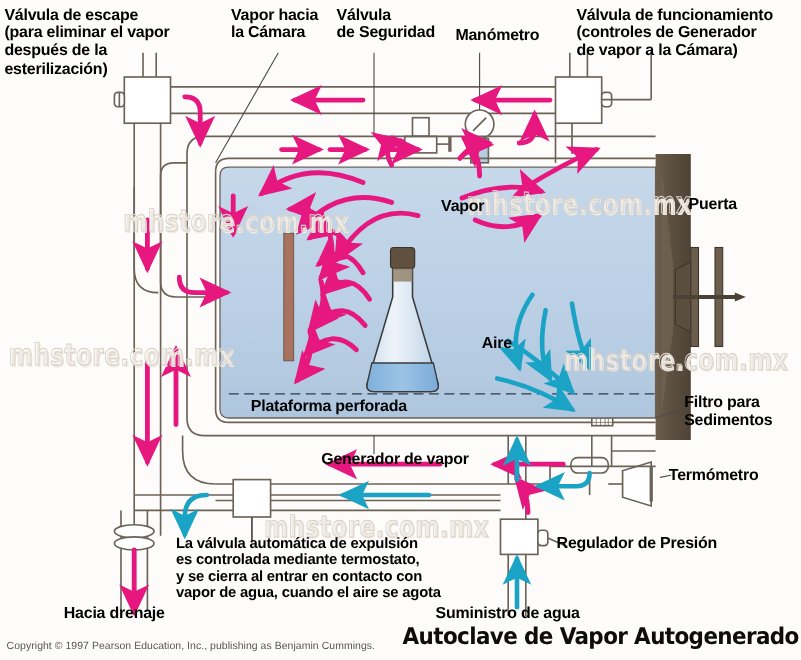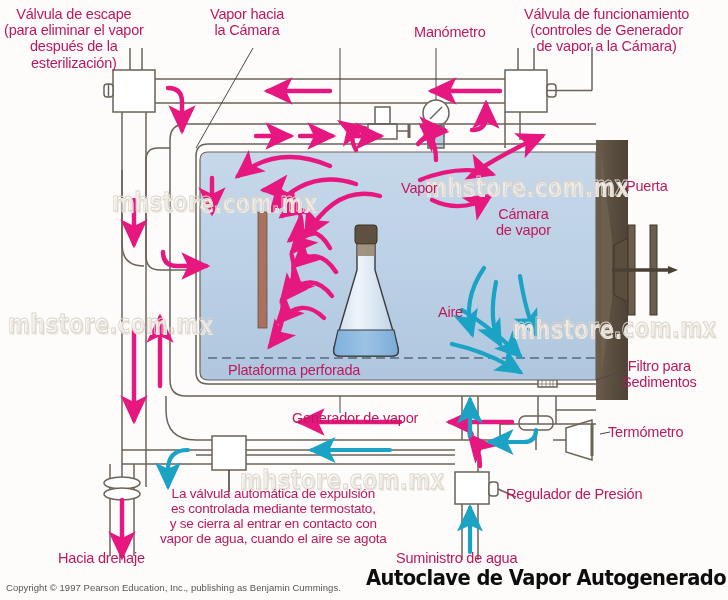--- a/index.html
+++ b/index.html
@@ -1,21 +1,21 @@
 <!DOCTYPE html>
 <html><head>
 <meta charset="utf-8">
 <style>
   html,body{margin:0;padding:0;background:#fff;}
   body{width:728px;height:600px;overflow:hidden;
        font-family:"Liberation Sans","DejaVu Sans",sans-serif;}
   #stage{position:relative;width:728px;height:600px;background:#fdfcfa;}
   svg#art{position:absolute;left:0;top:0;width:728px;height:600px;}
-  .lbl{position:absolute;font-weight:normal;color:#be185d;line-height:1.12;
-       white-space:pre;letter-spacing:-0.2px;text-align:center;}
+  .lbl{position:absolute;font-weight:bold;color:#000000;line-height:1.12;
+       white-space:pre;letter-spacing:-0.2px;}
   .s15{font-size:14.5px;}
   .s14{font-size:13.5px;}
   .title{position:absolute;font-family:"DejaVu Sans","Liberation Sans",sans-serif;
          font-weight:bold;font-size:21px;color:#0d0d0d;letter-spacing:-0.6px;
          transform:scaleX(.93);transform-origin:left center;white-space:nowrap;}
   .copy{position:absolute;font-size:9.5px;font-weight:normal;color:#555;
         letter-spacing:.05px;white-space:nowrap;}
   .wm{position:absolute;font-family:"DejaVu Sans","Liberation Sans",sans-serif;
       font-weight:bold;font-size:27px;color:transparent;white-space:nowrap;
       -webkit-text-stroke:1px #d9d2c9;text-shadow:1.5px 1.5px 0 #efeae3;
@@ -240,28 +240,28 @@
 <div class="wm" style="left:424px;top:170px">mhstore.com.mx</div>
 <div class="wm" style="left:512px;top:312px">mhstore.com.mx</div>
 <div class="wm" style="left:240px;top:464px">mhstore.com.mx</div>
 
 <div class="lbl s15" style="left:4px;top:6px">Válvula de escape
 (para eliminar el vapor
 después de la
 esterilización)</div>
 <div class="lbl s15" style="left:210px;top:6px">Vapor hacia
 la Cámara</div>
+<div class="lbl s15" style="left:306px;top:6px">Válvula
+de Seguridad</div>
 <div class="lbl s15" style="left:414px;top:24px">Manómetro</div>
 <div class="lbl s15" style="left:524px;top:6px">Válvula de funcionamiento
 (controles de Generador
 de vapor a la Cámara)</div>
 <div class="lbl s15" style="left:626px;top:178px">Puerta</div>
 <div class="lbl s15" style="left:401px;top:180px">Vapor</div>
-<div class="lbl s15" style="left:496px;top:206px">Cámara
-de vapor</div>
 <div class="lbl s15" style="left:438px;top:304px">Aire</div>
 <div class="lbl s15" style="left:622px;top:358px">Filtro para
 Sedimentos</div>
 <div class="lbl s15" style="left:292px;top:410px">Generador de vapor</div>
 <div class="lbl s15" style="left:228px;top:362px">Plataforma perforada</div>
 <div class="lbl s15" style="left:608px;top:424px">Termómetro</div>
 <div class="lbl s14" style="left:160px;top:486px">La válvula automática de expulsión
 es controlada mediante termostato,
 y se cierra al entrar en contacto con
 vapor de agua, cuando el aire se agota</div>

